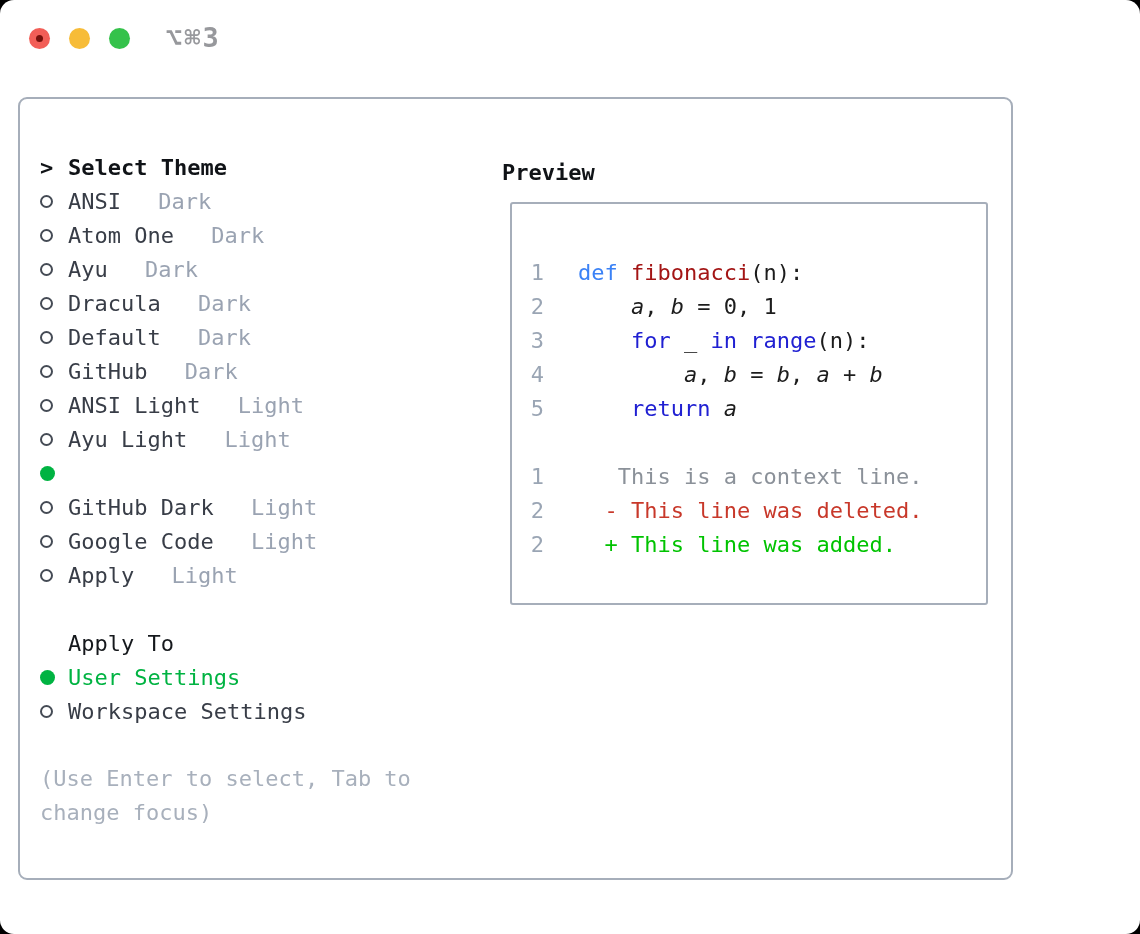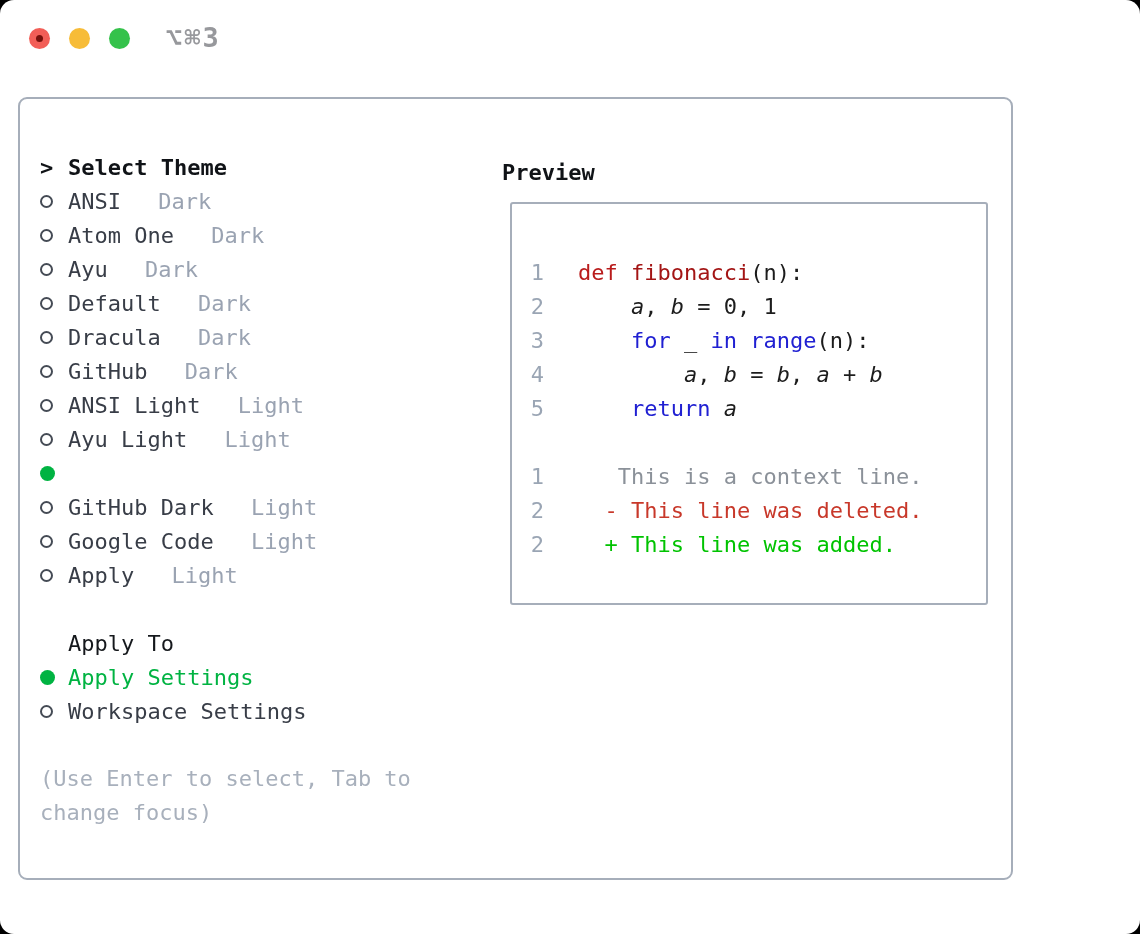--- a/index.html
+++ b/index.html
@@ -65,49 +65,49 @@
 
     <div class="list">
       <div class="row">
         <span class="marker hdr">&gt;</span>
         <span class="hdr">Select Theme</span>
       </div>
       <div id="themes-container">
           <div class="row"><span class="marker"><span class="circle"></span></span><span><span class="item-name">ANSI</span><span class="item-variant"> Dark</span></span></div>
           <div class="row"><span class="marker"><span class="circle"></span></span><span><span class="item-name">Atom One</span><span class="item-variant"> Dark</span></span></div>
           <div class="row"><span class="marker"><span class="circle"></span></span><span><span class="item-name">Ayu</span><span class="item-variant"> Dark</span></span></div>
+          <div class="row"><span class="marker"><span class="circle"></span></span><span><span class="item-name">Dracula</span><span class="item-variant"> Dark</span></span></div>
           <div class="row"><span class="marker"><span class="circle"></span></span><span><span class="item-name">Default</span><span class="item-variant"> Dark</span></span></div>
-          <div class="row"><span class="marker"><span class="circle"></span></span><span><span class="item-name">Dracula</span><span class="item-variant"> Dark</span></span></div>
           <div class="row"><span class="marker"><span class="circle"></span></span><span><span class="item-name">GitHub</span><span class="item-variant"> Dark</span></span></div>
           <div class="row"><span class="marker"><span class="circle"></span></span><span><span class="item-name">ANSI Light</span><span class="item-variant"> Light</span></span></div>
           <div class="row"><span class="marker"><span class="circle"></span></span><span><span class="item-name">Ayu Light</span><span class="item-variant"> Light</span></span></div>
           <div class="row"><span class="marker"><span class="circle sel" style="background: rgb(0, 179, 66);"></span></span></div>
           <div class="row"><span class="marker"><span class="circle"></span></span><span><span class="item-name">GitHub Dark</span><span class="item-variant"> Light</span></span></div>
           <div class="row"><span class="marker"><span class="circle"></span></span><span><span class="item-name">Google Code</span><span class="item-variant"> Light</span></span></div>
           <div class="row"><span class="marker"><span class="circle"></span></span><span><span class="item-name">Apply</span><span class="item-variant"> Light</span></span></div>
         </div>
       <div class="row"></div>
       <div class="row">
         <span class="marker"></span>
         <span class="subhdr">Apply To</span>
       </div>
       <div id="apply-container">
-          <div class="row"><span class="marker"><span class="circle sel" style="background: rgb(0, 179, 66);"></span></span><span><span class="item-name" style="color: rgb(0, 179, 66);">Apply Settings</span></span></div>
+          <div class="row"><span class="marker"><span class="circle sel" style="background: rgb(0, 179, 66);"></span></span><span><span class="item-name" style="color: rgb(0, 179, 66);">User Settings</span></span></div>
           <div class="row"><span class="marker"><span class="circle"></span></span><span><span class="item-name">Workspace Settings</span></span></div>
         </div>
       <div class="row"></div>
       <div id="help-container">
           <div class="help">(Use Enter to select, Tab to</div>
           <div class="help">change focus)</div>
         </div>
     </div>
 
     <div class="preview-header">Preview</div>
     <div class="preview-box" id="preview-box">
-        <div class="pv-line"><span class="pv-num" style="color: rgb(154, 165, 180);">1</span><span><span class="tk-kw" style="color: #b91c1c;">def</span><span class="tk-pl" style="color: rgb(28, 28, 28);"> </span><span class="tk-fn" style="color: rgb(163, 21, 21);">fibonacci</span><span class="tk-pl" style="color: rgb(28, 28, 28);">(n):</span></span></div>
+        <div class="pv-line"><span class="pv-num" style="color: rgb(154, 165, 180);">1</span><span><span class="tk-kw" style="color: #3b82f6;">def</span><span class="tk-pl" style="color: rgb(28, 28, 28);"> </span><span class="tk-fn" style="color: rgb(163, 21, 21);">fibonacci</span><span class="tk-pl" style="color: rgb(28, 28, 28);">(n):</span></span></div>
         <div class="pv-line"><span class="pv-num" style="color: rgb(154, 165, 180);">2</span><span><span class="tk-pl" style="color: rgb(28, 28, 28);">    </span><span class="tk-var" style="color: rgb(28, 28, 28);">a</span><span class="tk-pl" style="color: rgb(28, 28, 28);">, </span><span class="tk-var" style="color: rgb(28, 28, 28);">b</span><span class="tk-pl" style="color: rgb(28, 28, 28);"> = 0, 1</span></span></div>
         <div class="pv-line"><span class="pv-num" style="color: rgb(154, 165, 180);">3</span><span><span class="tk-pl" style="color: rgb(28, 28, 28);">    </span><span class="tk-kw" style="color: rgb(32, 32, 210);">for</span><span class="tk-pl" style="color: rgb(28, 28, 28);"> _ </span><span class="tk-kw" style="color: rgb(32, 32, 210);">in</span><span class="tk-pl" style="color: rgb(28, 28, 28);"> </span><span class="tk-kw" style="color: rgb(32, 32, 210);">range</span><span class="tk-pl" style="color: rgb(28, 28, 28);">(n):</span></span></div>
         <div class="pv-line"><span class="pv-num" style="color: rgb(154, 165, 180);">4</span><span><span class="tk-pl" style="color: rgb(28, 28, 28);">        </span><span class="tk-var" style="color: rgb(28, 28, 28);">a</span><span class="tk-pl" style="color: rgb(28, 28, 28);">, </span><span class="tk-var" style="color: rgb(28, 28, 28);">b</span><span class="tk-pl" style="color: rgb(28, 28, 28);"> = </span><span class="tk-var" style="color: rgb(28, 28, 28);">b</span><span class="tk-pl" style="color: rgb(28, 28, 28);">, </span><span class="tk-var" style="color: rgb(28, 28, 28);">a</span><span class="tk-pl" style="color: rgb(28, 28, 28);"> + </span><span class="tk-var" style="color: rgb(28, 28, 28);">b</span></span></div>
         <div class="pv-line"><span class="pv-num" style="color: rgb(154, 165, 180);">5</span><span><span class="tk-pl" style="color: rgb(28, 28, 28);">    </span><span class="tk-kw" style="color: rgb(32, 32, 210);">return</span><span class="tk-pl" style="color: rgb(28, 28, 28);"> </span><span class="tk-var" style="color: rgb(28, 28, 28);">a</span></span></div>
         <div class="pv-line"><span class="pv-num" style="color: rgb(154, 165, 180);"></span><span></span></div>
         <div class="pv-line"><span class="pv-num" style="color: rgb(154, 165, 180);">1</span><span><span class="tk-ctx" style="color: rgb(139, 145, 153); text-align: right;">   This is a context line.</span></span></div>
         <div class="pv-line"><span class="pv-num" style="color: rgb(154, 165, 180);">2</span><span><span class="tk-del" style="color: rgb(200, 56, 42); text-align: center;">  - This line was deleted.</span></span></div>
         <div class="pv-line"><span class="pv-num" style="color: rgb(154, 165, 180);">2</span><span><span class="tk-add" style="color: rgb(0, 195, 0);">  + This line was added.</span></span></div>
       </div>
 

